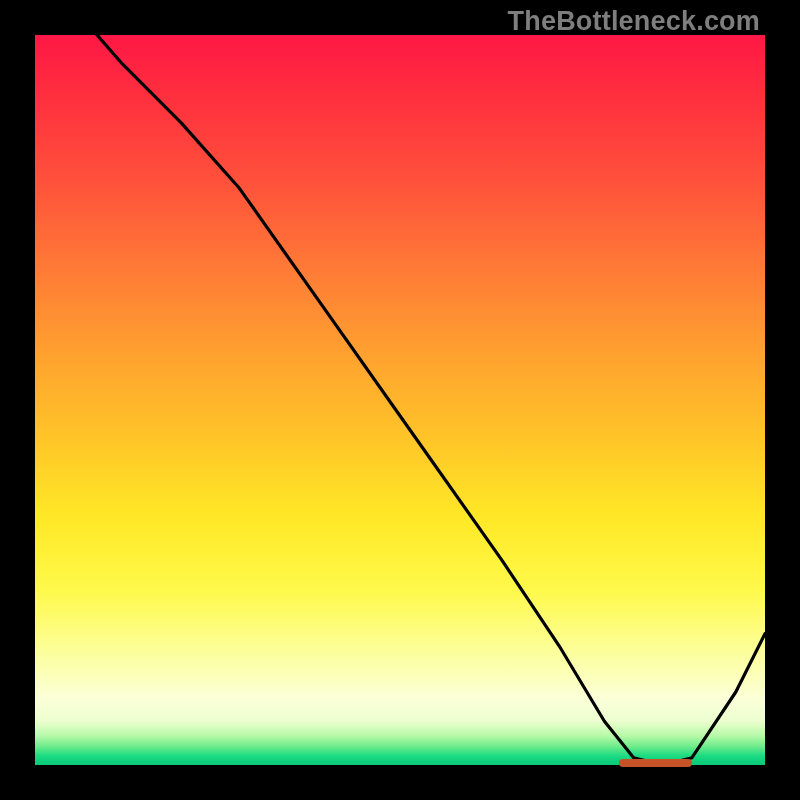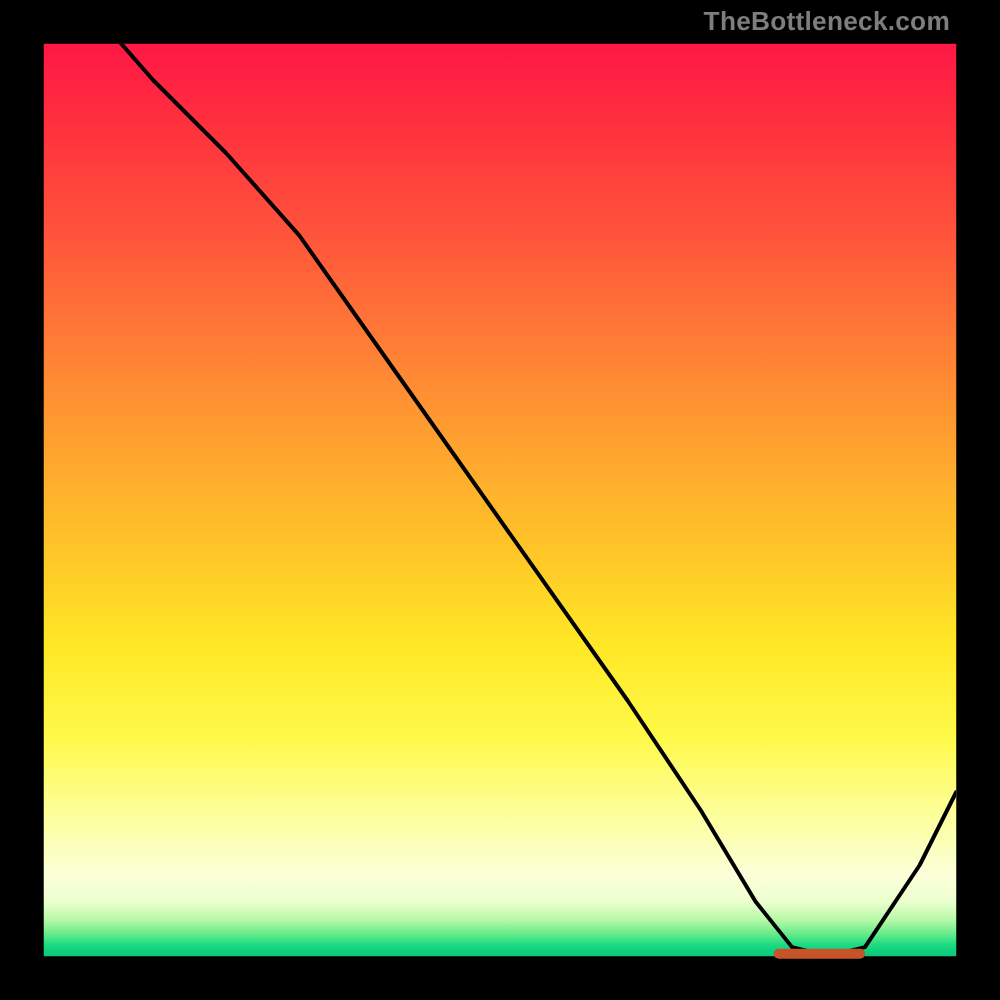--- a/index.html
+++ b/index.html
@@ -42,21 +42,21 @@
       #1fdc83 98.7%,
       #0fd07d 99.4%,
       #0ec878 100%
     );
   }
   .watermark {
     position: absolute;
     top: 6px;
     right: 40px;
     color: #7e7e7e;
-    font-size: 21px;
+    font-size: 27px;
     font-weight: 600;
     letter-spacing: 0.2px;
     font-family: Arial, Helvetica, sans-serif;
   }
   svg.curve {
     position: absolute;
     left: 0;
     top: 0;
     width: 730px;
     height: 730px;

